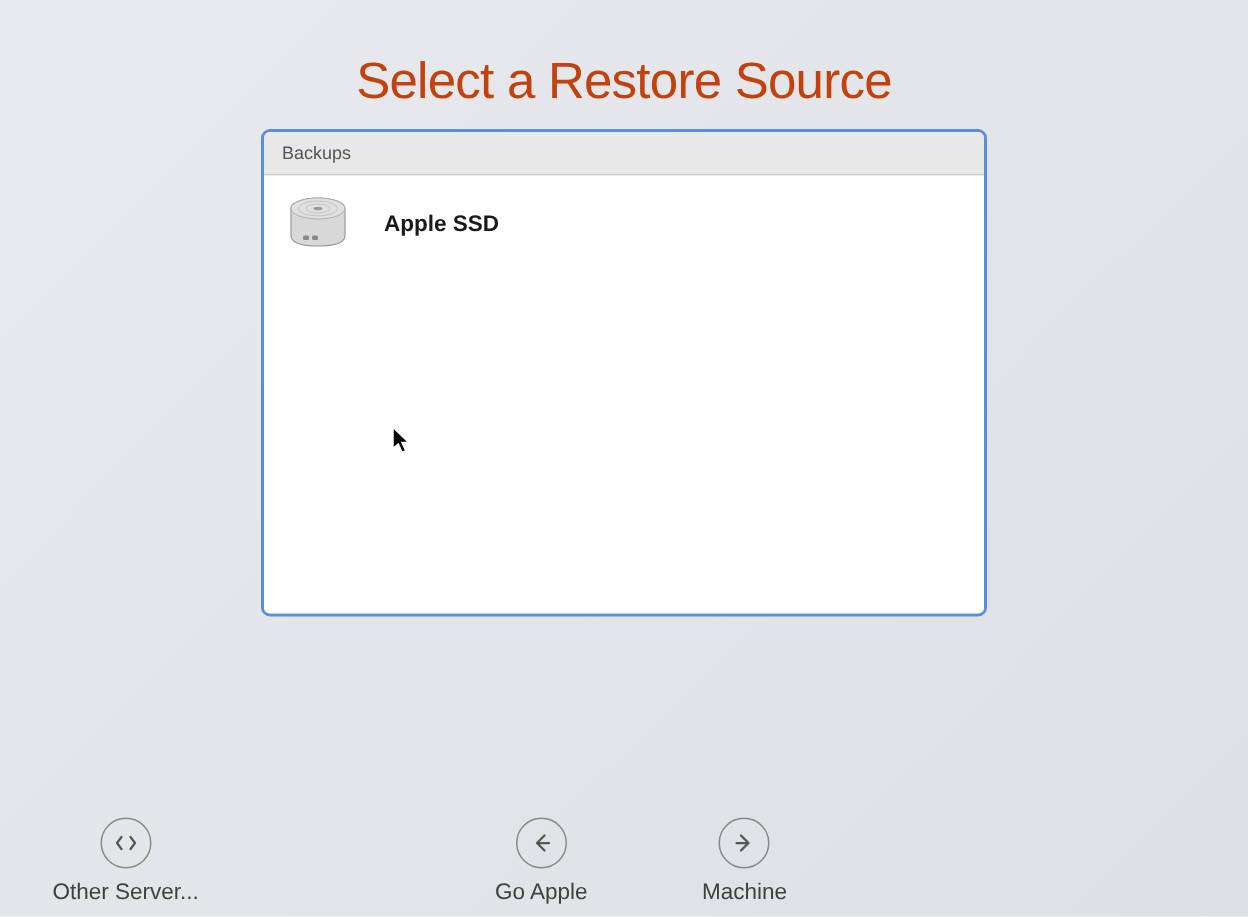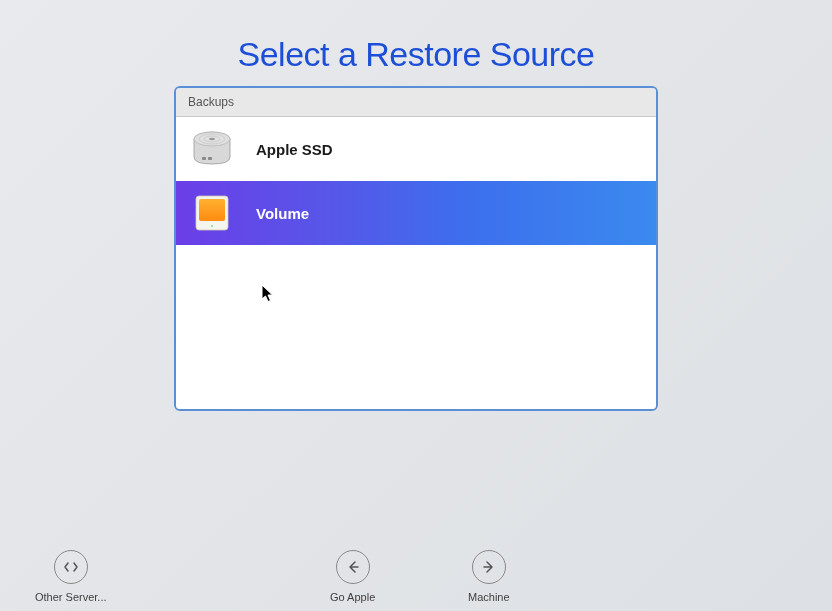--- a/index.html
+++ b/index.html
@@ -17,21 +17,21 @@
     }
     .container {
       padding-top: 35px;
       display: flex;
       flex-direction: column;
       align-items: center;
     }
     .title {
       font-size: 34px;
       font-weight: 400;
-      color: #1d4ed8;
+      color: #c2410c;
       letter-spacing: -0.5px;
       margin-bottom: 12px;
     }
     .subtitle {
       font-size: 14px;
       color: #4a4a4a;
       text-align: center;
       line-height: 1.4;
       max-width: 600px;
       margin-bottom: 28px;
@@ -123,21 +123,21 @@
       height: 34px;
       border-radius: 50%;
       border: 1.5px solid #888;
       background: transparent;
       display: flex;
       align-items: center;
       justify-content: center;
       color: #555;
     }
     .btn-label {
-      font-size: 11px;
+      font-size: 15px;
       color: #404040;
     }
     .cursor {
       position: absolute;
       left: 262px;
       top: 285px;
       z-index: 100;
       pointer-events: none;
     }
   </style>
@@ -160,36 +160,20 @@
             <ellipse cx="22" cy="12" rx="13" ry="5" fill="none" stroke="#bbb" stroke-width="0.5"></ellipse>
             <ellipse cx="22" cy="12" rx="8" ry="3" fill="none" stroke="#bbb" stroke-width="0.5"></ellipse>
             <ellipse cx="22" cy="12" rx="3" ry="1.2" fill="#999"></ellipse>
             <rect x="12" y="30" width="4" height="3" rx="1" fill="#888"></rect>
             <rect x="18" y="30" width="4" height="3" rx="1" fill="#888"></rect>
           </svg>
         </div>
         <span class="item-label">Apple SSD</span>
       </div>
 
-      <div class="list-item selected">
-        <div class="disk-icon">
-          <svg viewBox="0 0 44 44">
-            <rect x="6" y="5" width="32" height="34" rx="3" fill="#f5f5f0" stroke="#d0c8b0" stroke-width="0.8"></rect>
-            <rect x="9" y="8" width="26" height="22" rx="2" fill="url(#og)"></rect>
-            <defs>
-              <linearGradient id="og" x1="0" y1="0" x2="0" y2="1">
-                <stop offset="0%" stop-color="#ffb030"></stop>
-                <stop offset="100%" stop-color="#ff8c10"></stop>
-              </linearGradient>
-            </defs>
-            <circle cx="22" cy="35" r="1" fill="#70e070"></circle>
-          </svg>
-        </div>
-        <span class="item-label">Volume</span>
-      </div>
 
     </div>
   </div>
 </div>
 
 <div class="cursor">
   <svg width="16" height="18" viewBox="0 0 16 18">
     <path d="M0 0 L0 14 L3.5 11 L6 16.5 L8.5 15.5 L6 10 L10.5 10 Z" fill="black" stroke="white" stroke-width="1"></path>
   </svg>
 </div>

